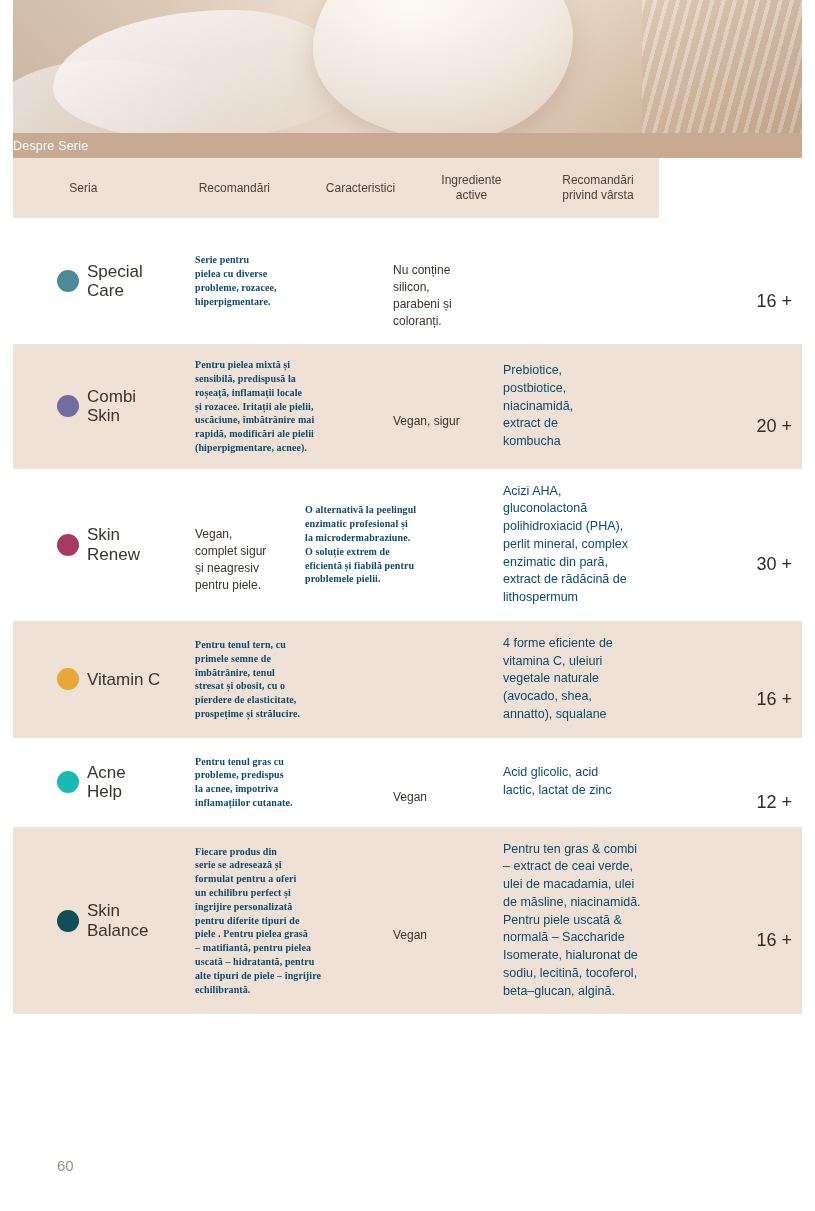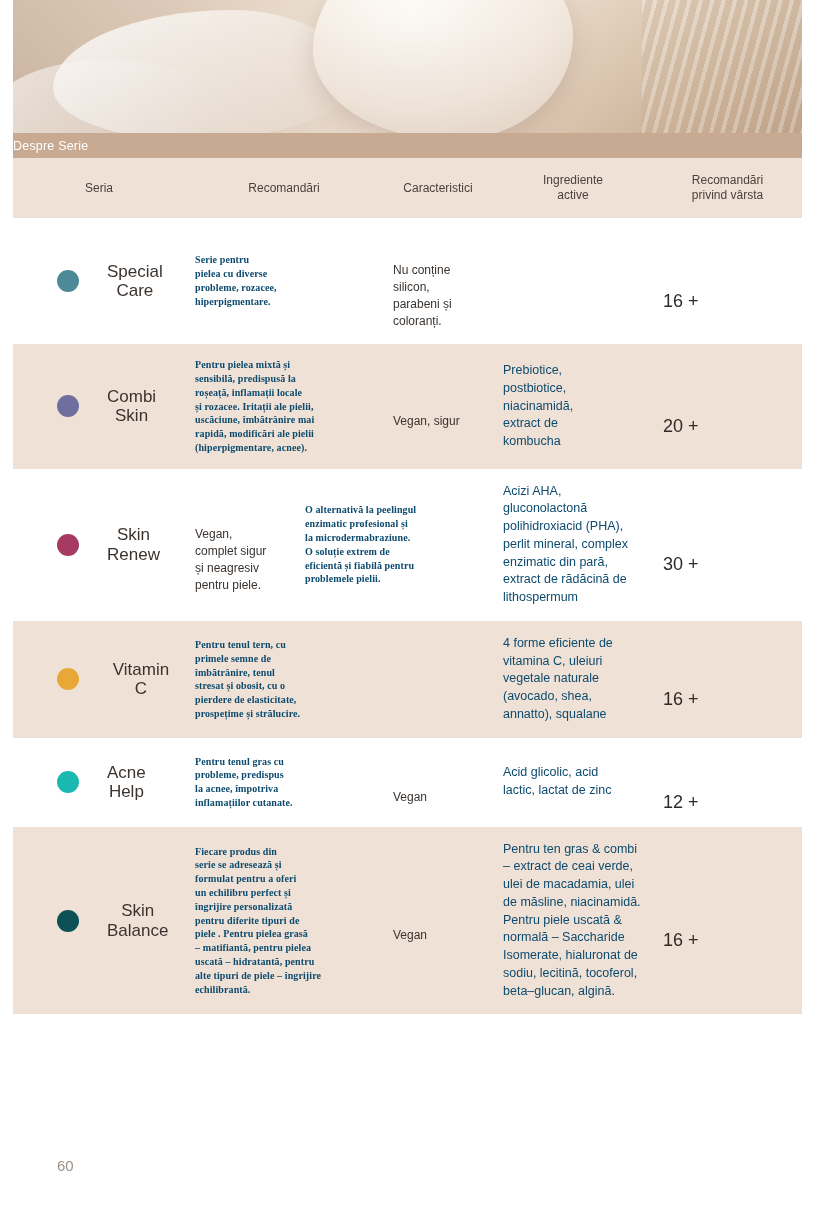--- a/index.html
+++ b/index.html
@@ -87,21 +87,21 @@
     display: flex;
     align-items: center;
     letter-spacing: .2px;
   }
 
   
   .head-row {
     position: absolute;
     left: 13px;
     top: 158px;
-    width: 789px;
+    width: 646px;
     height: 60px;
     background: #f0e1d6;
     display: flex;
     align-items: center;
   }
   .head-cell {
     font-size: 12px;
     color: #4a423c;
     text-align: center;
     line-height: 1.25;
@@ -134,22 +134,21 @@
   .cell {
     box-sizing: border-box;
     padding: 14px 10px;
     display: flex;
     align-items: center;
   }
 
   
   .series-cell {
     padding-left: 44px;
-    gap: 28px;
-    text-align: center;
+    gap: 8px;
   }
   .dot {
     width: 22px;
     height: 22px;
     border-radius: 50%;
     flex: 0 0 auto;
   }
   .series-name {
     font-size: 17px;
     line-height: 1.15;
@@ -173,21 +172,21 @@
     white-space: pre-line;
     margin-top: 30px;
   }
   .ing-text {
     font-size: 12.5px;
     line-height: 1.42;
     color: #0c4a6e;
     white-space: pre-line;
   }
   .age-cell {
-    justify-content: flex-start;
+    justify-content: flex-end;
     font-size: 18px;
     color: #2f2a26;
     margin-top: 40px;
   }
 
   
   .page-num {
     position: absolute;
     left: 57px;
     top: 1157px;

